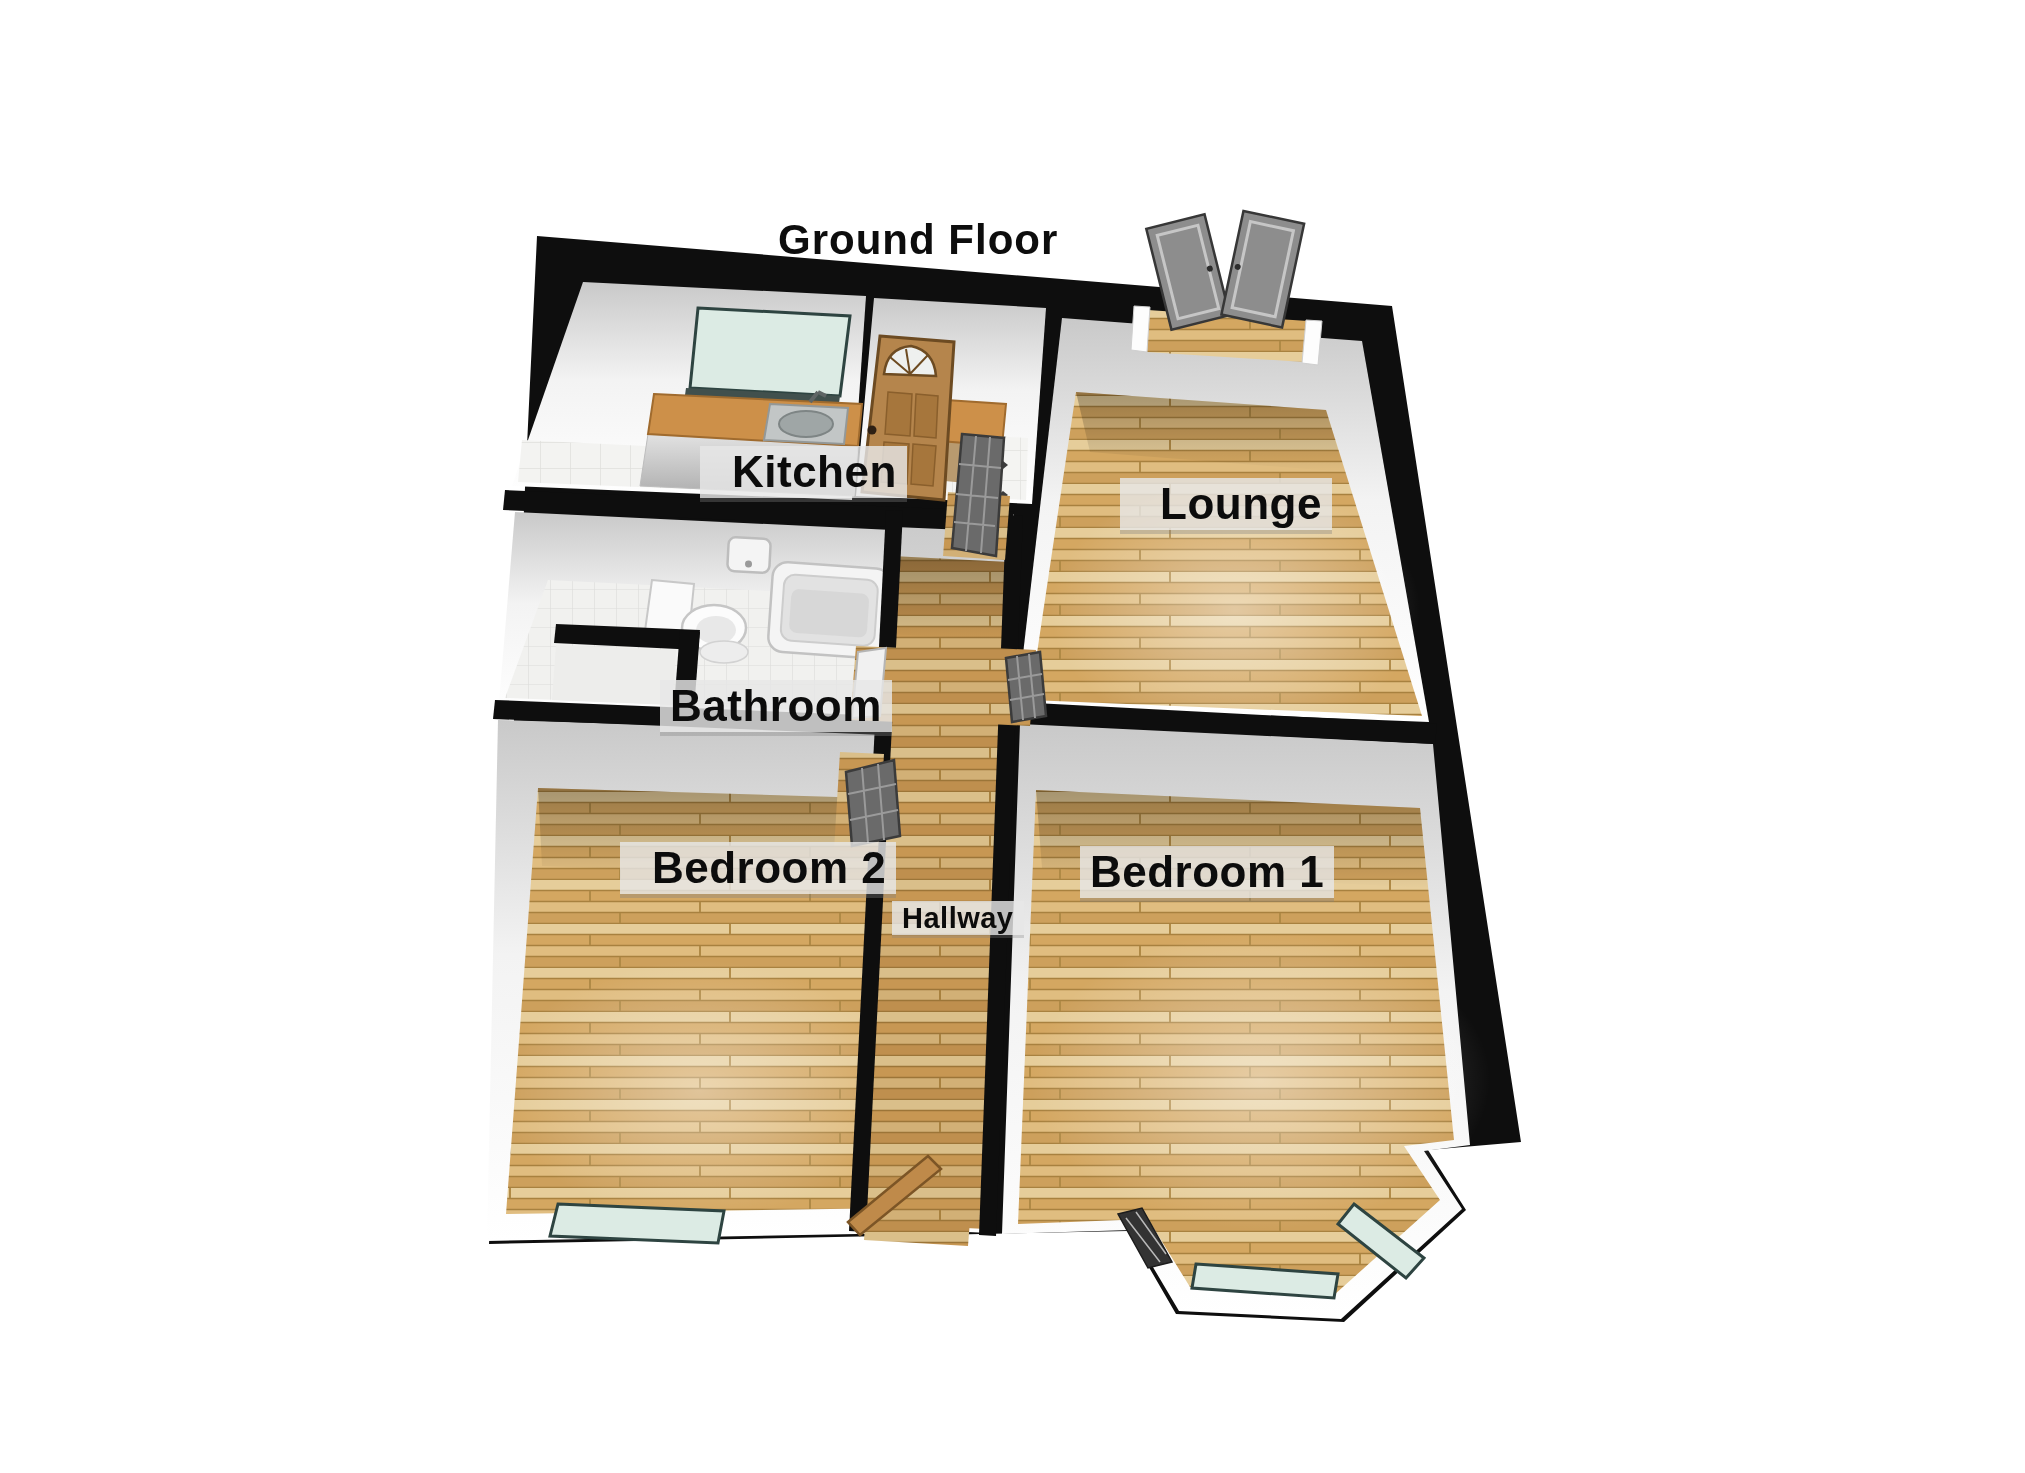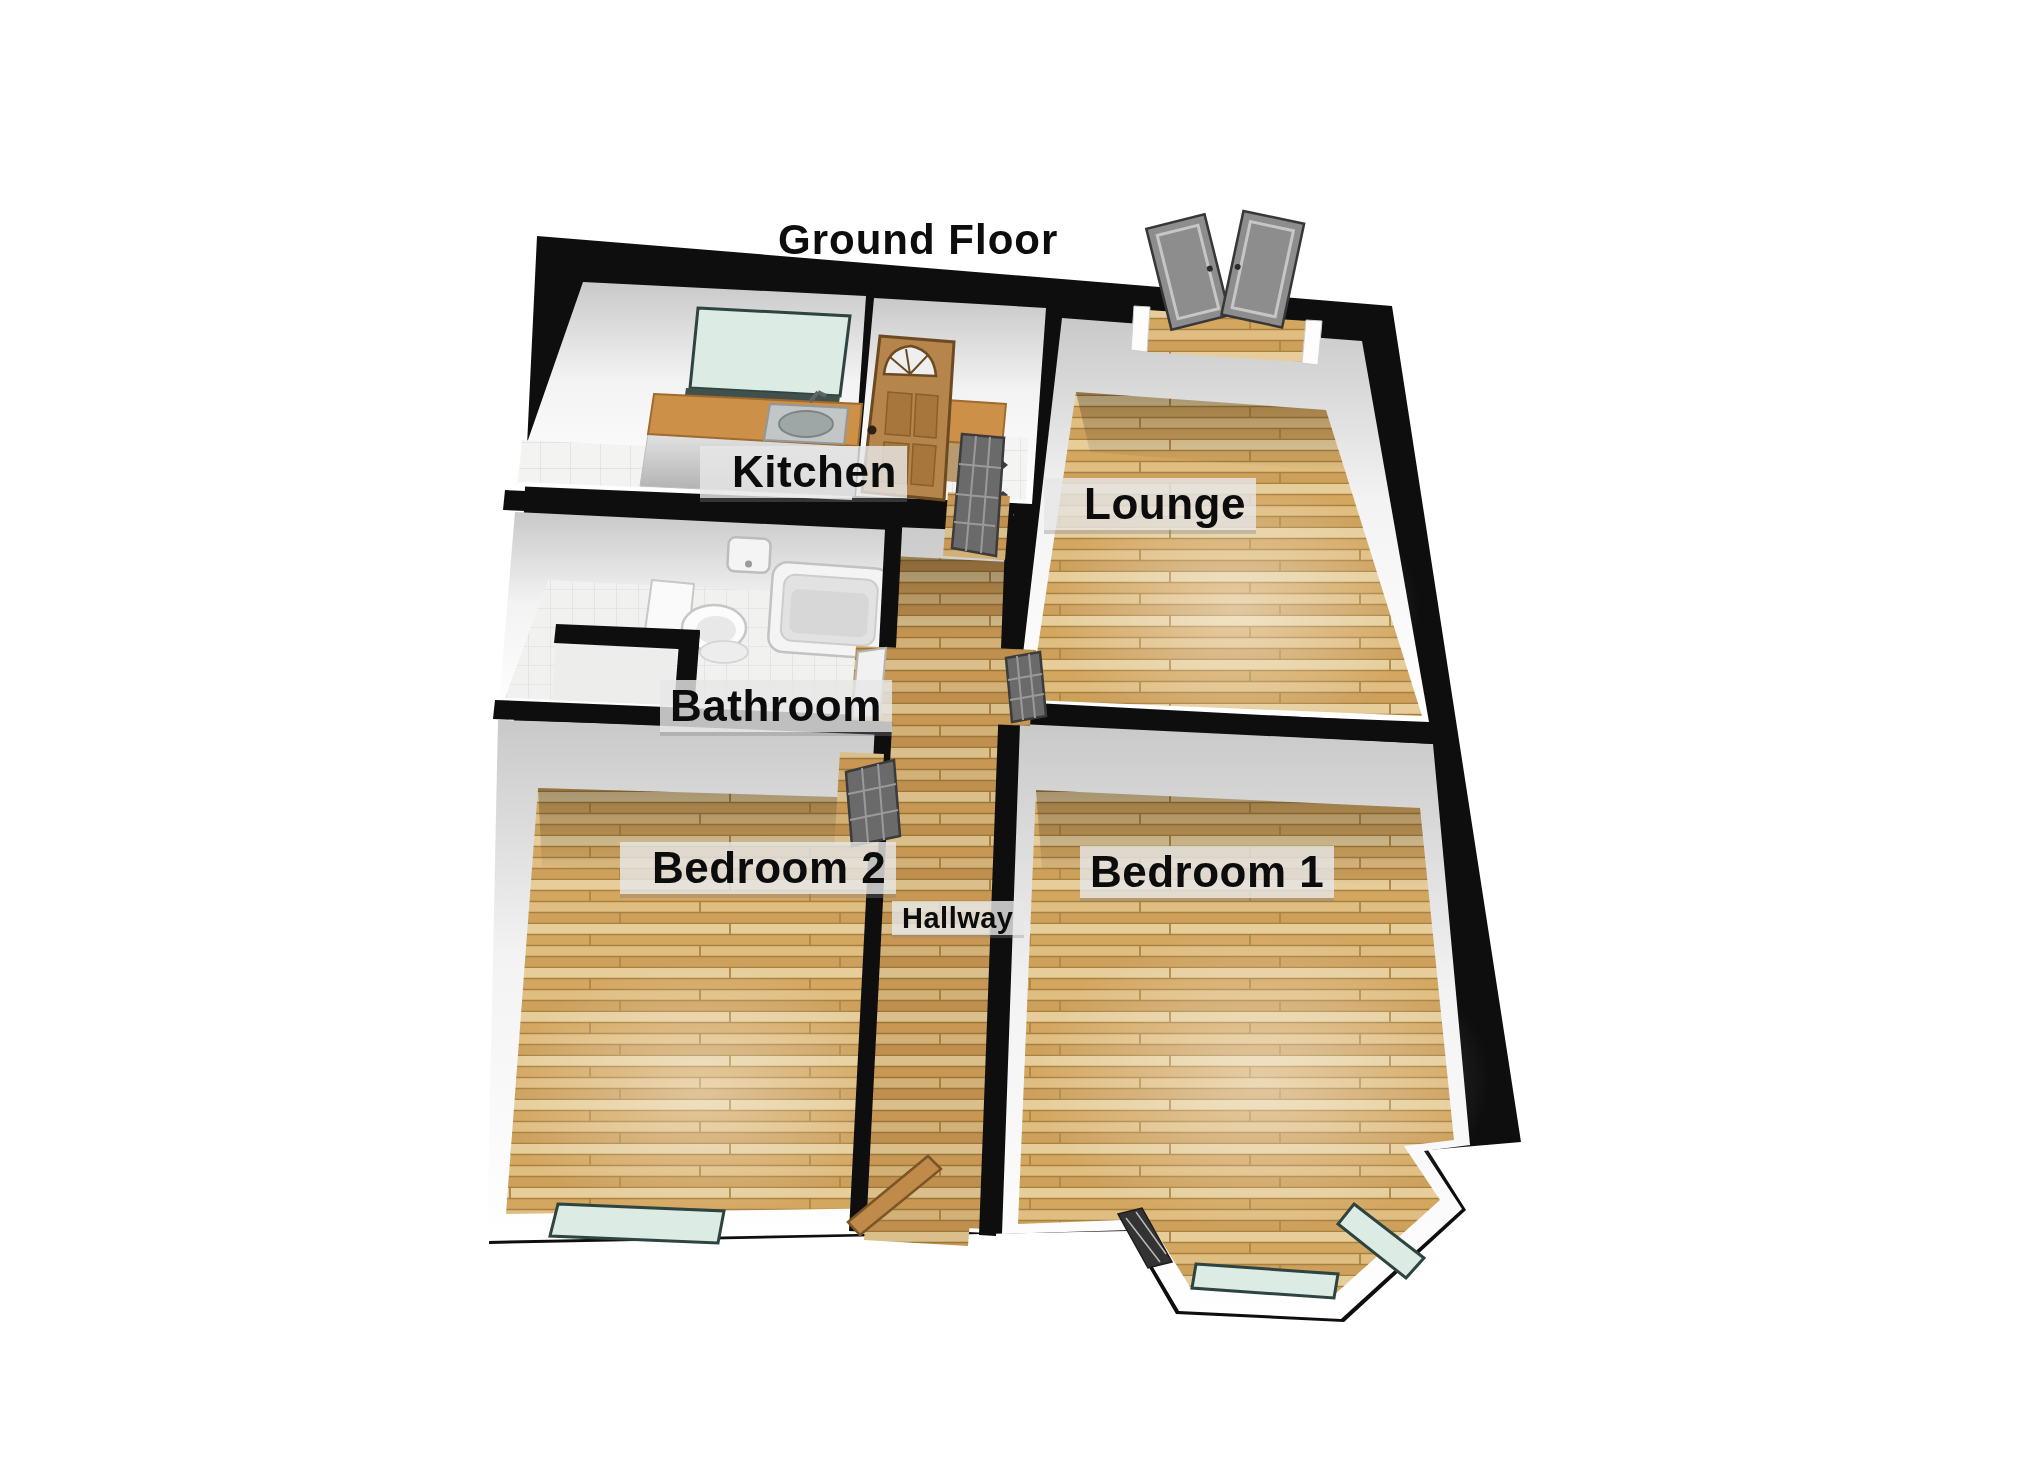--- a/index.html
+++ b/index.html
@@ -216,19 +216,19 @@
   <path d="M1006,658 L1040,652 L1046,716 L1012,722 Z" fill="#6a6a6a" stroke="#3b3b3b" stroke-width="2.5"></path>
   <path d="M1017,656 L1023,720 M1029,654 L1035,718 M1008,680 L1042,674 M1010,700 L1044,694" stroke="#9a9a9a" stroke-width="2"></path>
 
   <path d="M866,1214 L970,1220 L968,1246 L864,1240 Z" fill="url(#woodDark)"></path>
   <path d="M848,1222 L928,1156 L941,1169 L860,1235 Z" fill="#bf8a4a" stroke="#7c5526" stroke-width="2.5"></path>
 </svg>
 
 <div class="plan-title">Ground Floor</div>
 
 <div class="room-label" style="left:700px;top:446px;padding-left:32px;">Kitchen</div>
-<div class="room-label" style="left:1044px;top:478px;padding-left:40px;">Lounge</div>
+<div class="room-label" style="left:1120px;top:478px;padding-left:40px;">Lounge</div>
 <div class="room-label" style="left:660px;top:680px;">Bathroom</div>
 <div class="room-label" style="left:620px;top:842px;padding-left:32px;">Bedroom 2</div>
 <div class="room-label" style="left:1080px;top:846px;">Bedroom 1</div>
 <div class="room-label small" style="left:892px;top:901px;">Hallway</div>
 
 </div>
 
 </body></html>

